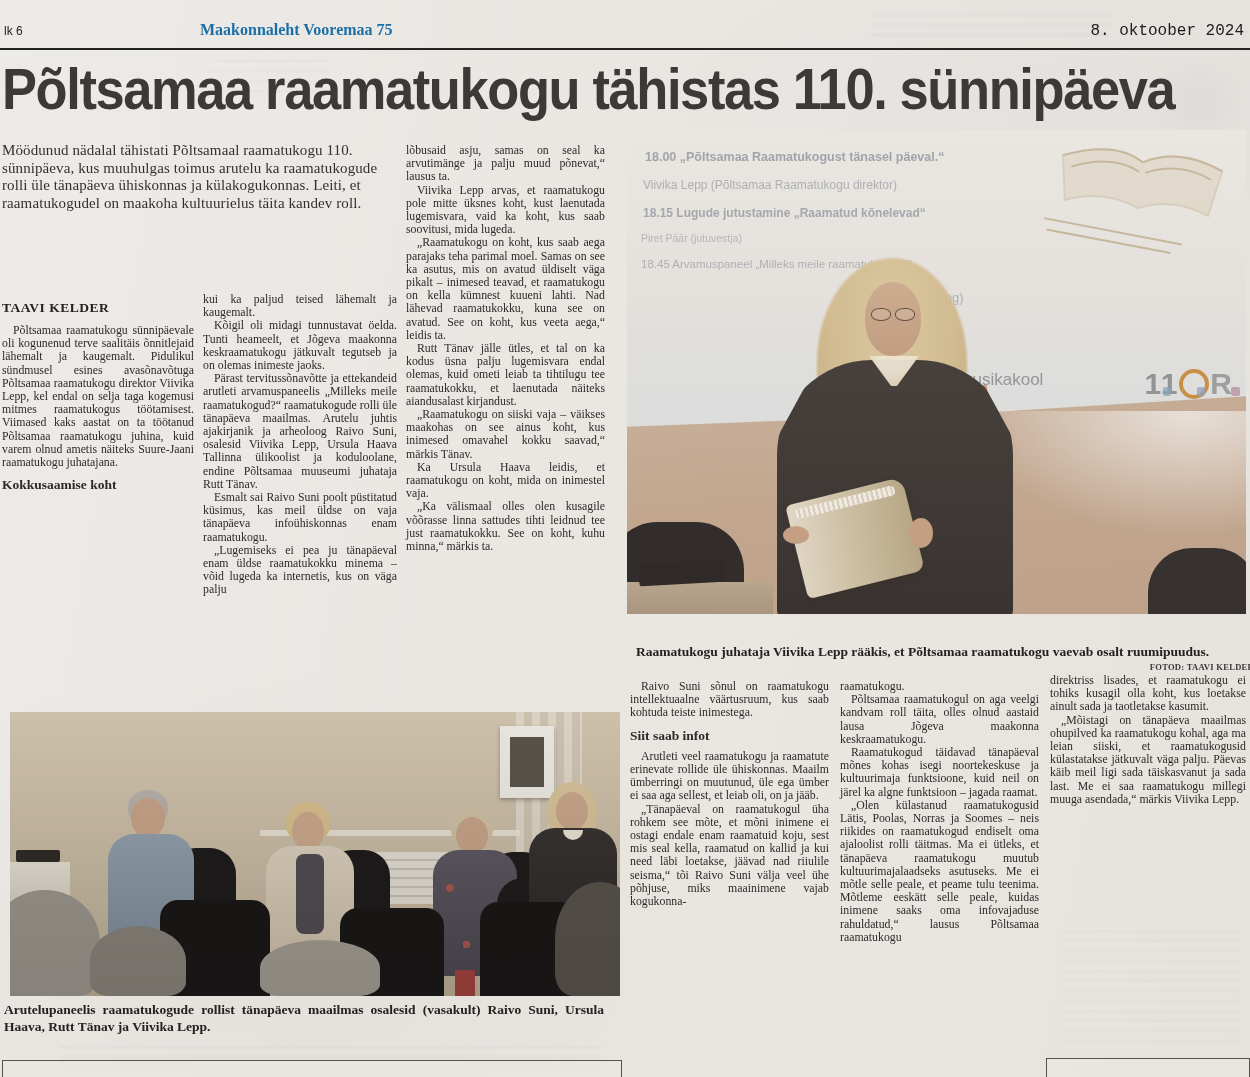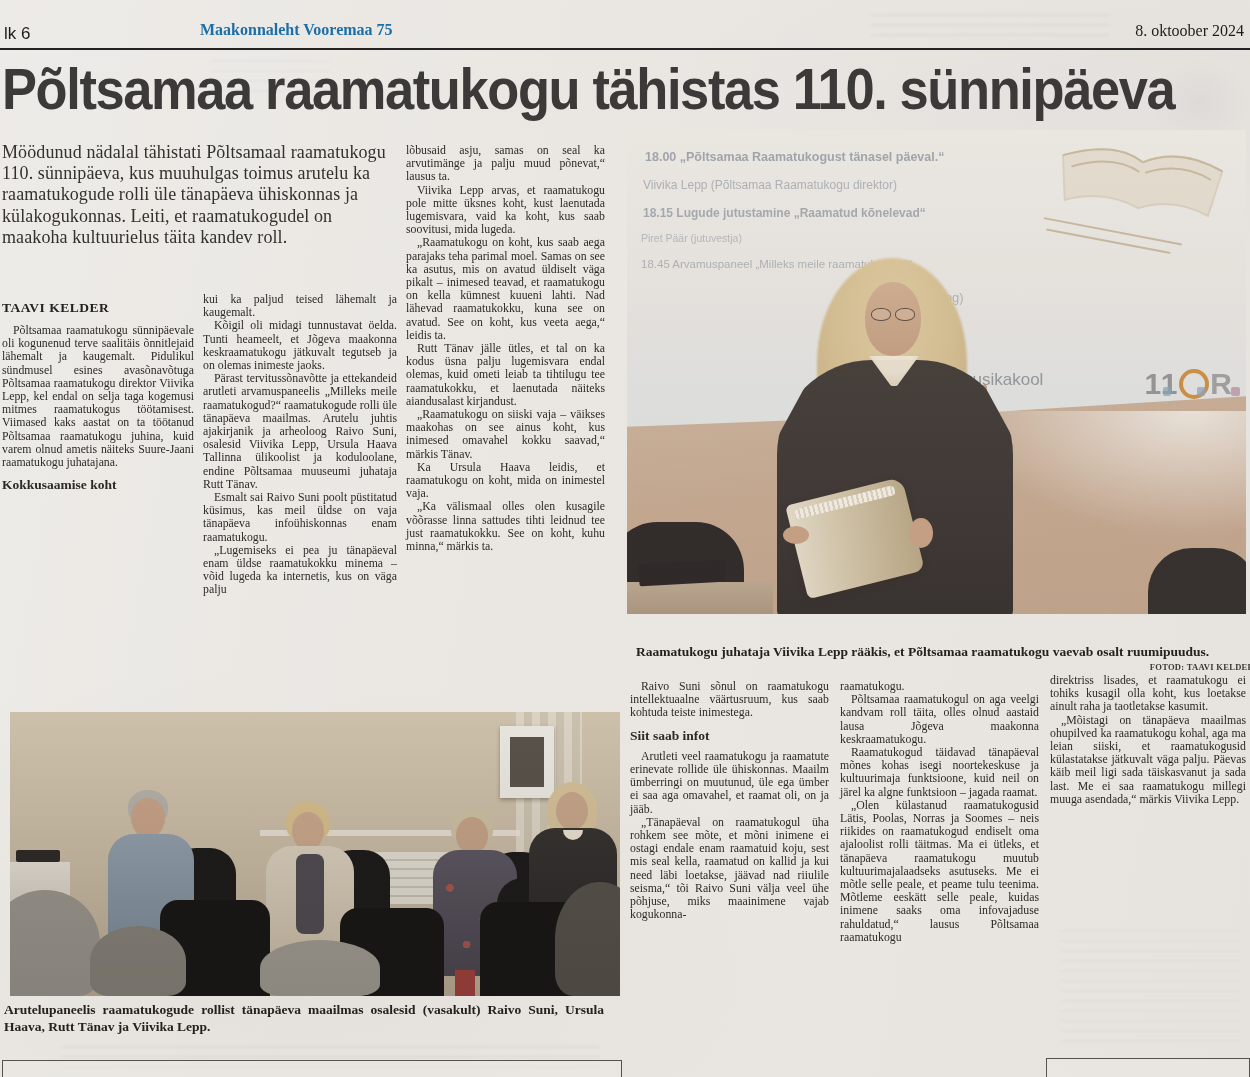--- a/index.html
+++ b/index.html
@@ -13,34 +13,34 @@
       radial-gradient(ellipse 700px 300px at 85% 10%, rgba(190,185,200,.10), transparent 60%),
       radial-gradient(ellipse 900px 500px at 20% 90%, rgba(180,170,160,.12), transparent 60%);
   }
   .abs{position:absolute;}
   .ghost{position:absolute;opacity:.07;filter:blur(1px);pointer-events:none;
     background:repeating-linear-gradient(0deg, transparent 0 8px, rgba(70,70,90,.65) 8px 10px);}
   .ghostblob{position:absolute;opacity:.10;filter:blur(2px);pointer-events:none;
     background:radial-gradient(ellipse at 50% 50%, rgba(90,90,110,.5), transparent 70%);}
 
   
-  .hdr-left{left:4px;top:24px;font-family:"Liberation Sans",sans-serif;font-size:17px;color:#1c1c1c;}
+  .hdr-left{left:4px;top:24px;font-family:"Liberation Sans",sans-serif;font-size:12px;color:#1c1c1c;}
   .hdr-brand{left:200px;top:21px;font-family:"Liberation Serif",serif;font-weight:bold;font-size:16px;color:#1c6ea6;}
   .hdr-section{left:0;top:18px;width:1250px;text-align:center;font-family:"Liberation Sans",sans-serif;
     font-size:21px;letter-spacing:1.5px;color:#242424;}
-  .hdr-date{right:6px;top:22px;font-family:Liberation Serif, serif;font-size:16px;color:#1d1d1d;}
+  .hdr-date{right:6px;top:22px;font-family:Liberation Mono, monospace;font-size:16px;color:#1d1d1d;}
   .hdr-rule{left:0;top:48px;width:1250px;height:0;border-top:2.5px solid #232323;}
 
   
   .headline{left:2px;top:56px;width:1240px;font-family:"Liberation Sans",sans-serif;
     font-weight:bold;font-size:57px;letter-spacing:-1.5px;color:#3b3a38;
     transform:scaleX(.92);transform-origin:left top;white-space:nowrap;}
 
   
-  .lead{left:2px;top:142px;width:393px;font-size:18px;line-height:1.18;color:#33312e;
+  .lead{left:2px;top:142px;width:393px;font-size:15px;line-height:1.18;color:#33312e;
     text-align:left;letter-spacing:.1px;}
   .byline{left:2px;top:300px;font-weight:bold;font-size:13.5px;letter-spacing:.5px;color:#242220;}
 
   
   .col{font-size:11.8px;line-height:13.2px;text-align:justify;color:#2c2a27;}
   .col p{margin:0;text-indent:11px;}
   .col p.cont{text-indent:0;}
   .col .subhead{font-weight:bold;font-size:13.5px;margin:9px 0 8px;text-indent:0;}
   #col1{left:2px;top:324px;width:192px;}
   #col2{left:203px;top:293px;width:194px;}
@@ -288,32 +288,32 @@
     <div class="p2-aud" style="left:250px;top:228px;width:120px;height:56px;background:#a29d94;"></div>
     <div class="p2-aud" style="left:545px;top:170px;width:90px;height:114px;background:#55504a;"></div>
     <div class="p2-tint"></div>
   </div>
 
   <div class="abs caption" id="cap2">Arutelupaneelis raamatukogude rollist tänapäeva maailmas osalesid (vasakult) Raivo Suni, Ursula Haava, Rutt Tänav ja Viivika Lepp.</div>
 
   <div class="abs col" id="col4">
     <p>Raivo Suni sõnul on raamatukogu intellektuaalne väärtusruum, kus saab kohtuda teiste inimestega.</p>
     <div class="subhead">Siit saab infot</div>
-    <p>Arutleti veel raamatukogu ja raamatute erinevate rollide üle ühiskonnas. Maailm ümberringi on muutunud, üle ega ümber ei saa aga omavahel, et raamat oli, on ja jääb.</p>
+    <p>Arutleti veel raamatukogu ja raamatute erinevate rollide üle ühiskonnas. Maailm ümberringi on muutunud, üle ega ümber ei saa aga sellest, et leiab oli, on ja jääb.</p>
     <p>„Tänapäeval on raamatukogul üha rohkem  see mõte, et mõni inimene ei ostagi endale enam raamatuid koju, sest mis seal kella, raamatud on kallid ja kui need läbi loetakse, jäävad nad riiulile seisma,“ tõi Raivo Suni välja veel ühe põhjuse, miks maainimene vajab kogukonna-</p>
   </div>
 
   <div class="abs col" id="col5">
     <p class="cont">raamatukogu.</p>
     <p>Põltsamaa raamatukogul on aga veelgi kandvam roll täita, olles olnud aastaid lausa Jõgeva maakonna keskraamatukogu.</p>
     <p>Raamatukogud täidavad tänapäeval mõnes kohas isegi noortekeskuse ja kultuurimaja funktsioone, kuid neil on järel ka algne funktsioon – jagada raamat.</p>
     <p>„Olen külastanud raamatukogusid Lätis, Poolas, Norras ja Soomes – neis riikides on raamatukogud endiselt oma ajaloolist rolli täitmas. Ma ei ütleks, et tänapäeva raamatukogu muutub kultuurimajalaadseks asutuseks. Me ei mõtle selle peale, et peame tulu teenima. Mõtleme eeskätt selle peale, kuidas inimene saaks oma infovajaduse rahuldatud,“ lausus Põltsamaa raamatukogu</p>
   </div>
 
   <div class="abs col" id="col6">
-    <p class="cont">direktriss lisades, et raamatukogu ei tohiks kusagil olla koht, kus loetakse ainult raha ja taotletakse kasumit.</p>
+    <p class="cont">direktriss lisades, et raamatukogu ei tohiks kusagil olla koht, kus loetakse ainult sada ja taotletakse kasumit.</p>
     <p>„Mõistagi on tänapäeva maailmas ohupilved ka raamatukogu kohal, aga ma leian siiski, et raamatukogusid külastatakse jätkuvalt väga palju. Päevas käib meil ligi sada täiskasvanut ja sada last. Me ei saa raamatukogu millegi muuga asendada,“ märkis Viivika Lepp.</p>
   </div>
 
   <div class="abs adbox" id="adbox-left"></div>
   <div class="abs adbox" id="adbox-right"></div>
 
 </div>
 
 </body></html>

